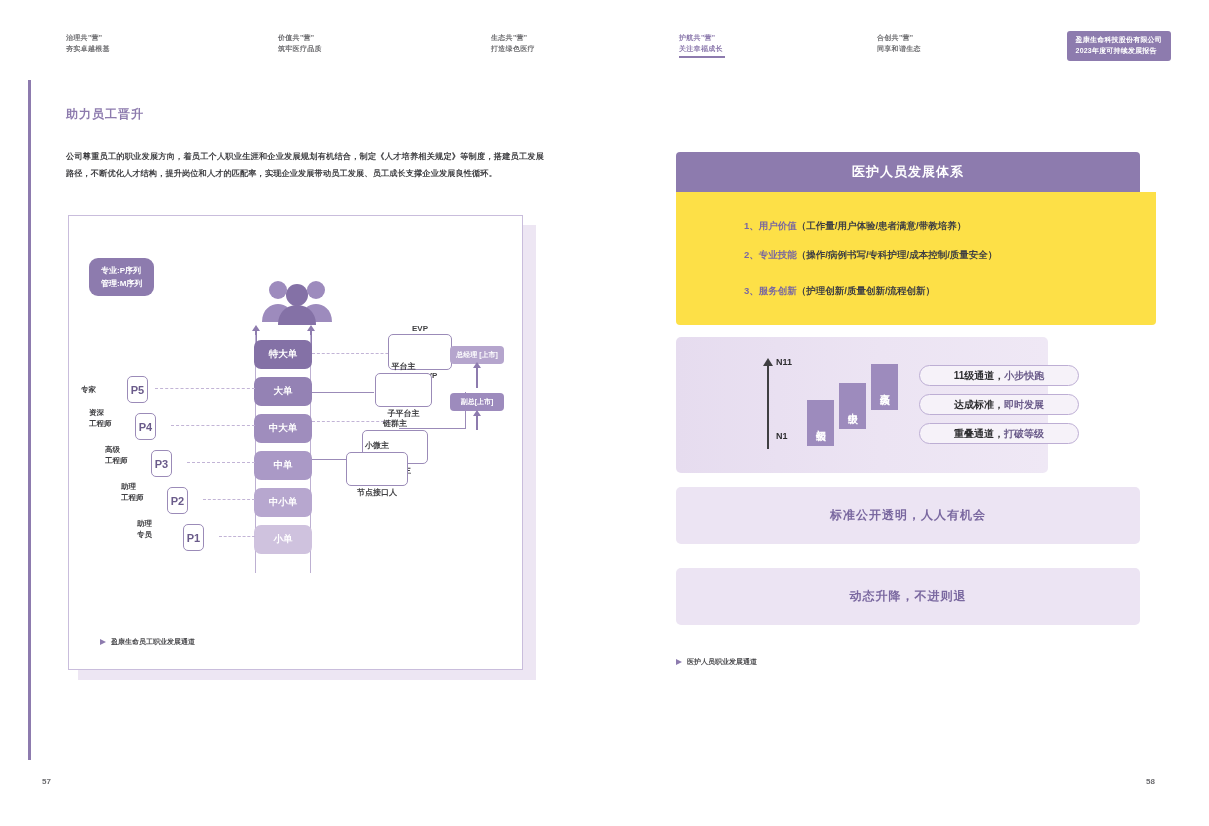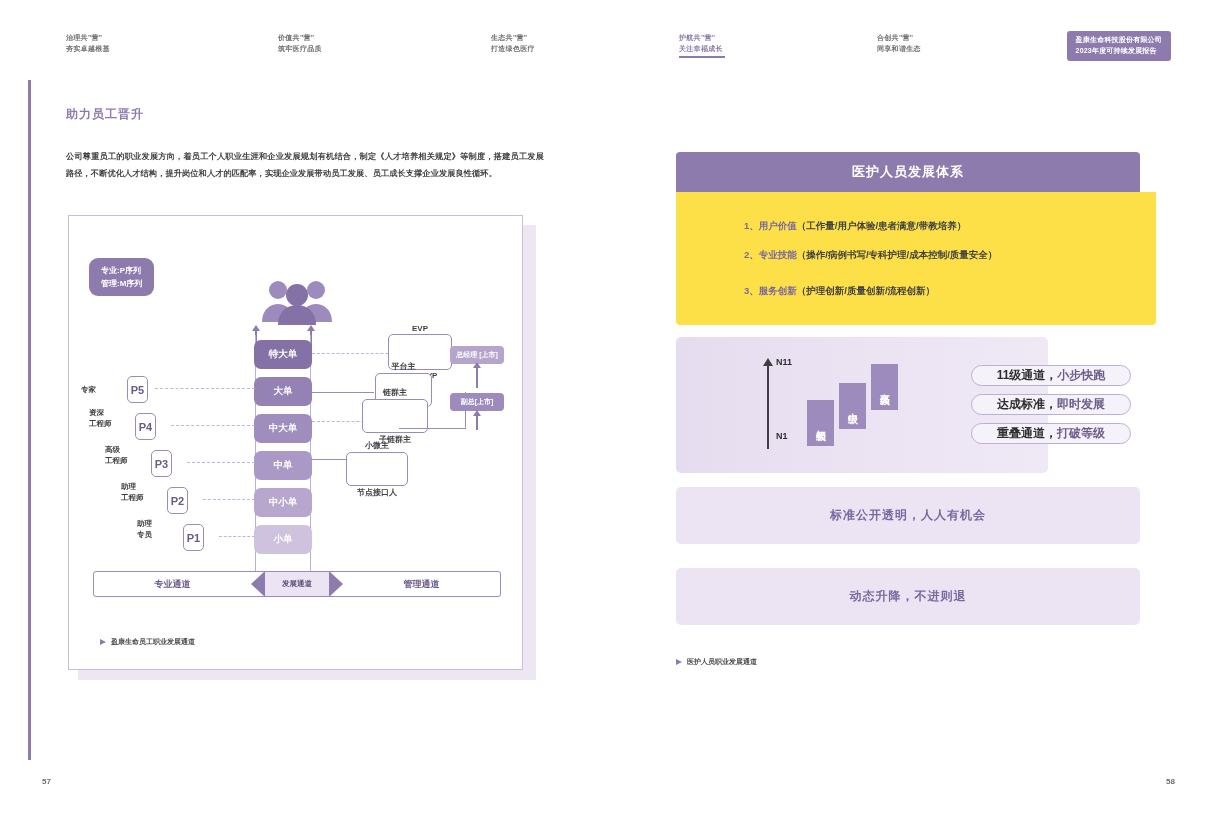--- a/index.html
+++ b/index.html
@@ -44,21 +44,21 @@
   .accent-bar {
     position: absolute; left: 28px; top: 80px;
     width: 2.5px; height: 680px; background: #8d7bae;
   }
 
   .page-num {
     position: absolute; bottom: 40px;
     font-size: 8px; color: #6d6d70; font-weight: bold;
   }
   .page-num.lft { left: 42px; }
-  .page-num.rgt { right: 34px; }
+  .page-num.rgt { right: 54px; }
 
   
   .h1-title {
     position: absolute; left: 66px; top: 106px;
     font-size: 12px; font-weight: bold; color: #8d7bae;
     letter-spacing: 1px;
   }
   .body-copy {
     position: absolute; left: 66px; top: 148px; width: 478px;
     font-size: 8.2px; line-height: 17px; color: #3f3f42;
@@ -201,25 +201,25 @@
   .axis-cap { position: absolute; font-size: 9px; font-weight: bold; color: #2e2e31; }
   .vbox {
     position: absolute; width: 27px;
     background: #9d8bbd; color: #fff;
     font-size: 10px; font-weight: bold;
     writing-mode: vertical-rl; text-orientation: upright;
     display: flex; align-items: center; justify-content: center;
     letter-spacing: 1px;
   }
   .pill {
-    position: absolute; left: 971px;
+    position: absolute; left: 919px;
     width: 160px; height: 21px;
     border: 1px solid #bdaed4; border-radius: 11px; background: #f6f2f9;
     display: flex; align-items: center; justify-content: center;
-    font-size: 12px; font-weight: bold; color: #2e2e31;
+    font-size: 10px; font-weight: bold; color: #2e2e31;
   }
   .pill .hi { color: #6a5b8a; }
 
   .slogan {
     position: absolute; left: 676px; width: 464px;
     background: #ece4f3; border-radius: 5px;
     display: flex; align-items: center; justify-content: center;
     font-size: 12px; font-weight: bold; color: #7a68a0; letter-spacing: 1px;
   }
 </style>
@@ -341,46 +341,39 @@
     <div class="solid-line" style="left:243px; top:243px; width:62px;"></div>
 
     <div class="r-box" style="left:319px; top:118px; width:64px; height:36px;">
       <span>EVP</span>
       <span>SVP、VP</span>
     </div>
     <div class="r-box" style="left:306px; top:157px; width:57px; height:34px;">
       <span>平台主</span>
       <span>子平台主</span>
     </div>
-    <div class="r-box" style="left:293px; top:183px; width:66px; height:34px;">
+    <div class="r-box" style="left:293px; top:214px; width:66px; height:34px;">
       <span>链群主</span>
       <span>子链群主</span>
     </div>
     <div class="r-box" style="left:277px; top:236px; width:62px; height:34px;">
       <span>小微主</span>
       <span>节点接口人</span>
     </div>
 
     <div class="v-solid" style="left:396px; top:176px; height:37px;"></div>
     <div class="solid-line" style="left:330px; top:212px; width:66px;"></div>
 
     <div class="mini-badge" style="left:381px; top:130px; width:54px; height:18px; background:#b5a5cd;">总经理 [上市]</div>
     <div class="mini-badge" style="left:381px; top:177px; width:54px; height:18px; background:#9d8bbd;">副总[上市]</div>
     <div class="v-stem" style="left:407px; top:150px; height:22px;"></div>
     <div class="arrow-up-left" style="left:403.5px; top:146px;"></div>
     <div class="v-stem" style="left:407px; top:198px; height:16px;"></div>
     <div class="arrow-up-left" style="left:403.5px; top:194px;"></div>
 
-    <div class="channel-bar">
-      <div class="ch-left">专业通道</div>
-      <div class="chev l"></div>
-      <div class="ch-mid">发展通道</div>
-      <div class="chev r"></div>
-      <div class="ch-right">管理通道</div>
-    </div>
   </div>
 
   <div class="fig-caption" style="left:100px; top:637px;">
     <span class="flag"></span>
     <span>盈康生命员工职业发展通道</span>
   </div>
 </div>
 
 <div class="page-right">
 

